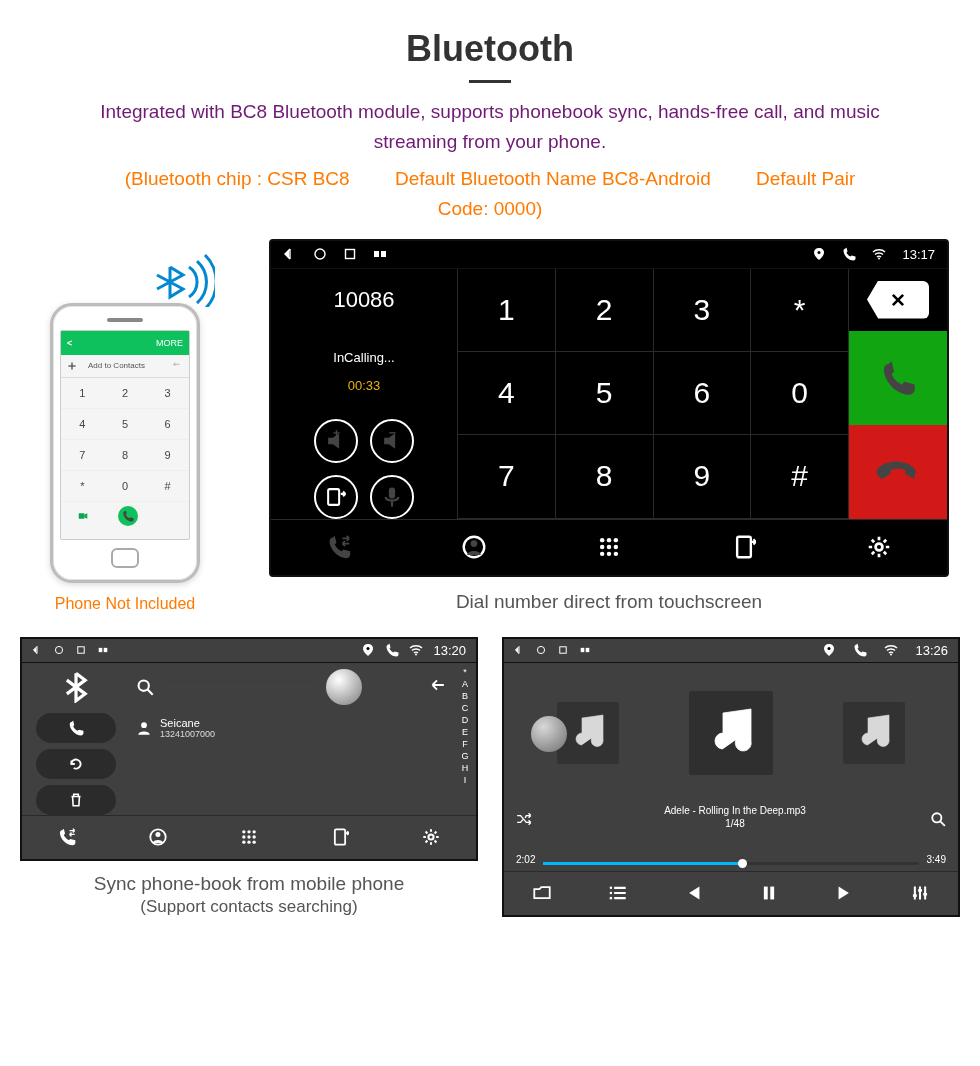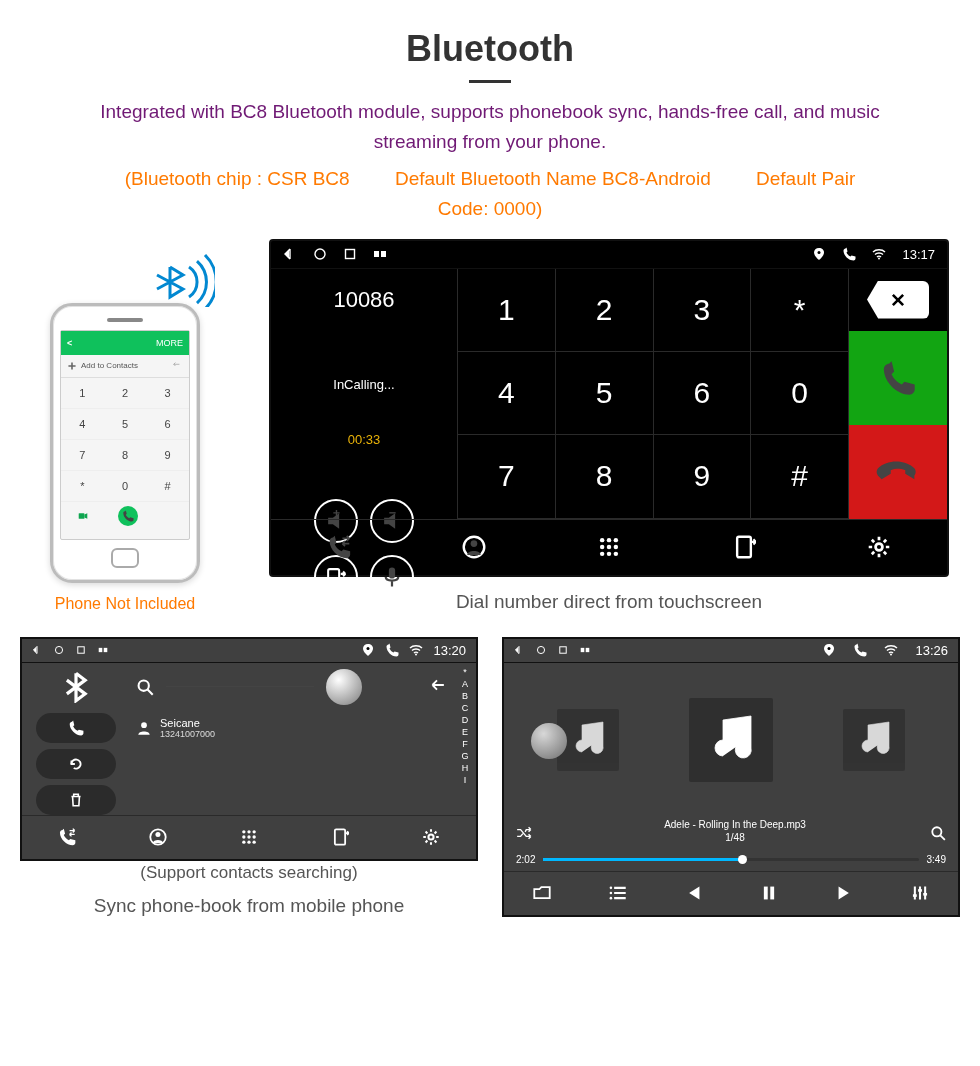--- a/index.html
+++ b/index.html
@@ -20,21 +20,21 @@
   .phone-col { width: 210px; display: flex; flex-direction: column; align-items: center; position: relative; }
   .bt-waves { width: 70px; height: 60px; margin-left: 110px; margin-bottom: -4px; }
   .phone-frame {
     width: 150px; height: 280px; background: #fff; border: 3px solid #bcbcbc; border-radius: 22px;
     display: flex; flex-direction: column; align-items: center; padding: 8px 5px;
     box-shadow: 0 0 0 1px #e2e2e2 inset, 0 2px 6px rgba(0,0,0,0.15);
   }
   .phone-speaker { width: 36px; height: 4px; background: #888; border-radius: 2px; margin: 4px 0 8px; }
   .phone-screen { width: 130px; height: 210px; background: #f5f5f5; border: 1px solid #ccc; border-radius: 2px; position: relative; font-size: 8px; }
   .phone-topbar { height: 24px; background: #0fc15c; display: flex; align-items: center; justify-content: space-between; padding: 0 6px; color: #fff; font-size: 9px; }
-  .phone-add { display: flex; align-items: center; gap: 4px; padding: 6px; border-bottom: 1px solid #ddd; color: #555; font-size: 8px; }
+  .phone-add { display: flex; align-items: center; gap: 11px; padding: 6px; border-bottom: 1px solid #ddd; color: #555; font-size: 8px; }
   .phone-add svg { width: 10px; height: 10px; }
   .phone-pad { display: grid; grid-template-columns: repeat(3,1fr); text-align: center; }
   .phone-pad div { padding: 9px 0; border-bottom: 1px solid #eee; font-size: 11px; color: #444; }
   .phone-callrow { display: flex; justify-content: space-around; padding: 4px 0; }
   .phone-callrow .dot { width: 20px; height: 20px; border-radius: 50%; }
   .phone-home { width: 28px; height: 20px; border: 2px solid #aaa; border-radius: 6px; margin-top: 8px; }
   .phone-caption { color: #ff7a00; font-size: 16px; margin-top: 12px; text-align: center; }
 
   .head-unit {
     background: #000; border: 2px solid #111; border-radius: 4px; width: 680px;
@@ -42,21 +42,21 @@
   }
   .status-bar {
     height: 28px; display: flex; align-items: center; padding: 0 12px; color: #fff; font-size: 13px;
     justify-content: space-between; border-bottom: 1px solid #111;
   }
   .status-left, .status-right { display: flex; align-items: center; gap: 16px; }
   .status-left svg, .status-right svg { width: 14px; height: 14px; }
   .status-time { font-size: 13px; }
 
   .dial-body { display: flex; height: 250px; }
-  .dial-left { width: 186px; display: flex; flex-direction: column; align-items: center; justify-content: flex-start; padding-top: 12px; gap: 38px; }
+  .dial-left { width: 186px; display: flex; flex-direction: column; align-items: center; justify-content: space-between; padding-top: 12px; }
   .dial-number { color: #fff; font-size: 22px; margin-top: 6px; }
   .dial-status { color: #fff; font-size: 13px; margin-top: 26px; }
   .dial-timer { color: #eab308; font-size: 13px; margin-top: 2px; }
   .dial-controls { display: grid; grid-template-columns: 1fr 1fr; gap: 12px; margin-top: 14px; }
   .ctrl-circle {
     width: 44px; height: 44px; border: 2px solid #fff; border-radius: 50%; display: flex; align-items: center; justify-content: center;
   }
   .ctrl-circle svg { width: 22px; height: 22px; fill: #fff; }
 
   .dial-pad {
@@ -123,21 +123,21 @@
     width: 84px; height: 84px; background: #2f2f2f; display: flex; align-items: center; justify-content: center; border-radius: 2px; position:relative;
   }
   .art.small { width: 62px; height: 62px; opacity: .8; }
   .art svg { width:56px;height:56px; fill:#fff; }
   .art.small svg{width:42px;height:42px;}
   .track-info { text-align: center; font-size: 10px; line-height: 1.3; padding-bottom: 4px; }
   .music-controls { display: flex; align-items: center; padding: 0 12px 6px; gap: 24px; font-size: 10px; }
   .music-controls svg { width: 16px; height: 16px; fill:#fff; }
   .music-controls .shuffle { margin-right: 8px; }
   .music-controls .mag { margin-left: auto; }
-  .prog-row { display: flex; align-items: center; gap: 8px; padding: 0 12px 6px; font-size: 10px; }
+  .prog-row { display: flex; align-items: flex-end; gap: 8px; padding: 0 12px 6px; font-size: 10px; margin-top: 14px; }
   .prog-track { flex: 1; height: 3px; background:#333; position:relative; border-radius:2px;}
   .prog-fill { position:absolute; left:0;top:0;bottom:0; background:#00b8ff; }
   .prog-thumb { position:absolute; top:-3px; width:9px;height:9px;border-radius:50%;background:#fff; margin-left:-4px;}
   .lower-caption { text-align:center; font-size:19px; color:#555; margin-top:12px; }
   .lower-caption.small { font-size:17px; margin-top:2px; }
 </style>
 </head>
 <body>
 
 <svg width="0" height="0" style="position:absolute">
@@ -575,22 +575,22 @@
               <use href="#i-device"></use>
             </svg>
           </div>
         <div>
             <svg viewBox="0 0 14 14" style="color:#fff">
               <use href="#i-gear"></use>
             </svg>
           </div>
       </div>
     </div>
+    <div class="lower-caption">Sync phone-book from mobile phone</div>
     <div class="lower-caption small">(Support contacts searching)</div>
-    <div class="lower-caption">Sync phone-book from mobile phone</div>
   </div>
 
   <div style="flex:1;display:flex;flex-direction:column;">
     <div class="panel">
       <div class="status-bar">
         <div class="status-left" style="gap:12px">
           <svg viewBox="0 0 14 14" style="color:#fff;width:10px;height:10px">
               <use href="#i-back"></use>
             </svg>
           <svg viewBox="0 0 14 14" style="color:#fff;width:10px;height:10px">

